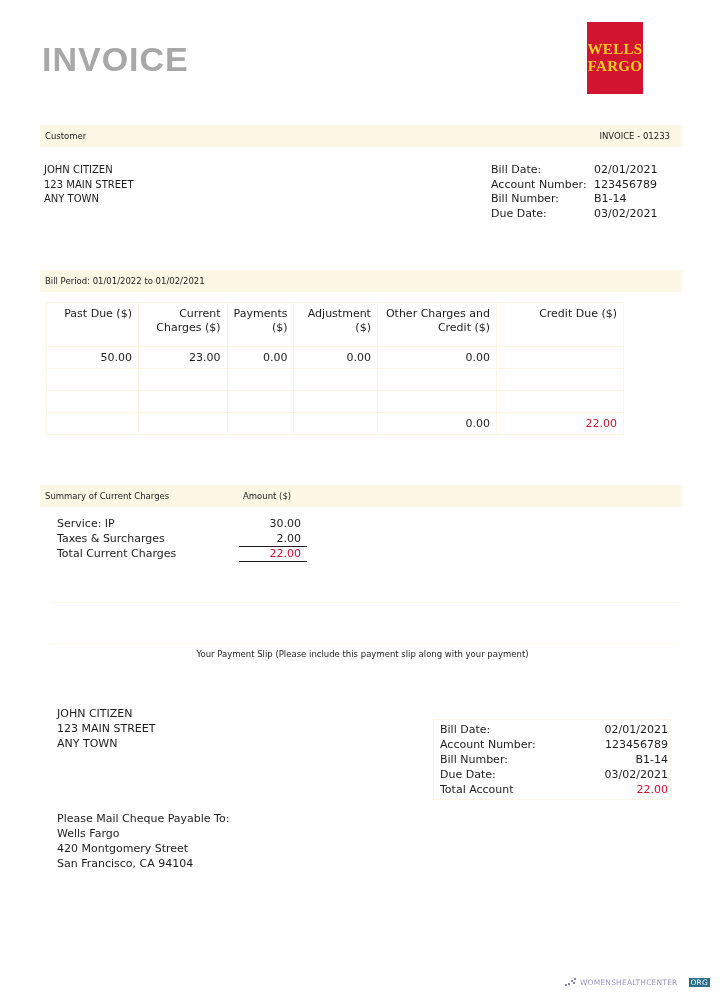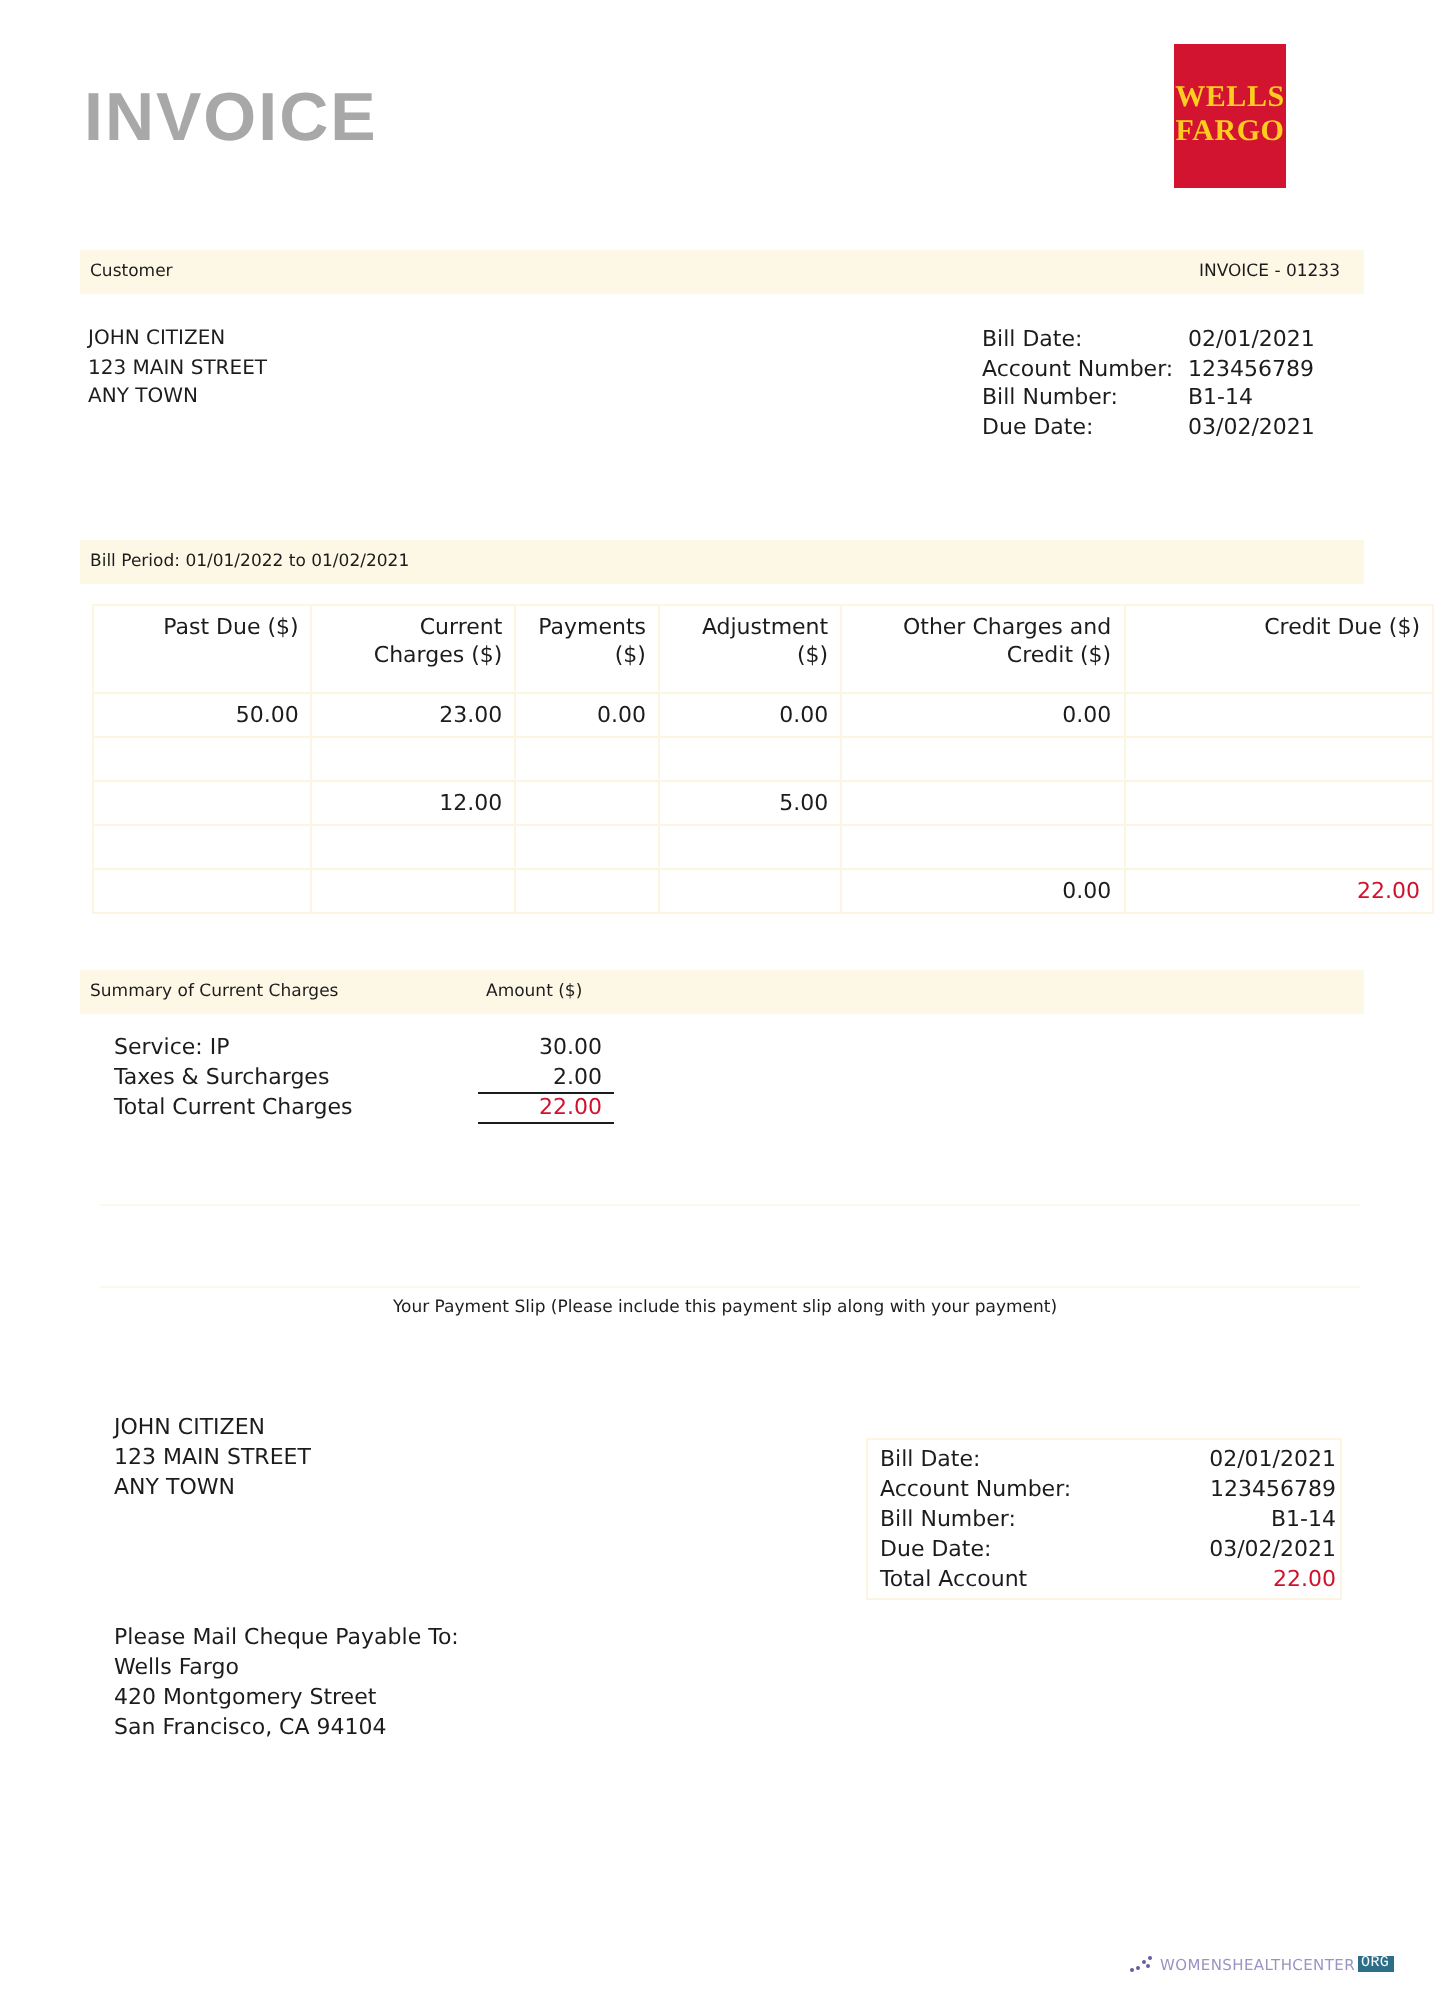--- a/index.html
+++ b/index.html
@@ -26,21 +26,21 @@
   table.bill th { height:39px; padding-top:4px; line-height:14px; }
   table.bill td { height:21px; line-height:21px; }
   .red { color:#d0112b; }
   .sum { font-size:11px; line-height:15px; }
   .line { height:1px; background:#1c1c1c; }
   .faint { height:1px; background:#fcf8ec; }
   .slip-caption { font-size:8.5px; }
   .slipbox { border:1px solid #fbf5e2; font-size:11px; line-height:15px; }
   .slipbox .row { display:flex; justify-content:space-between; }
   .wm { font-size:7.5px; color:#9a94c4; letter-spacing:0.2px; display:flex; align-items:center; }
-  .wm .org { background:#2c6e87; color:#fff; padding:0 2px; margin-left:1px; font-size:7.5px;font-family:Liberation Mono, monospace; }
+  .wm .org { background:#2c6e87; color:#fff; padding:0 2px; margin-left:11px; font-size:7.5px; }
   .dots { position:relative; width:12px; height:10px; margin-right:3px; }
   .dots i { position:absolute; width:2px; height:2px; border-radius:50%; background:#6a5aa6; }
 </style>
 </head>
 <body>
 
 <div class="abs title">INVOICE</div>
 <div class="abs logo">
   <span>WELLS</span>
   <span>FARGO</span>
@@ -73,21 +73,21 @@
   <div class="row">
       <span class="k">Due Date:</span>
       <span>03/02/2021</span>
     </div>
 </div>
 
 <div class="abs band" style="top:270px;">
   <span class="l">Bill Period: 01/01/2022 to 01/02/2021</span>
 </div>
 
-<table class="abs bill" style="left:46px; top:302px; width:671px;">
+<table class="abs bill" style="left:46px; top:302px; width:578px;">
   <colgroup>
     <col style="width:102px">
       <col style="width:95px">
       <col style="width:67px">
       <col style="width:85px">
       <col style="width:132px">
       <col style="width:144px">
   </colgroup>
   <thead>
     <tr>
@@ -124,28 +124,20 @@
       <td>0.00</td>
       <td>0.00</td>
       <td>0.00</td>
       <td></td>
     </tr>
     <tr>
       <td></td>
       <td></td>
       <td></td>
       <td></td>
-      <td></td>
-      <td></td>
-    </tr>
-    <tr>
-      <td></td>
-      <td>12.00</td>
-      <td></td>
-      <td>5.00</td>
       <td></td>
       <td></td>
     </tr>
     <tr>
       <td></td>
       <td></td>
       <td></td>
       <td></td>
       <td></td>
       <td></td>

